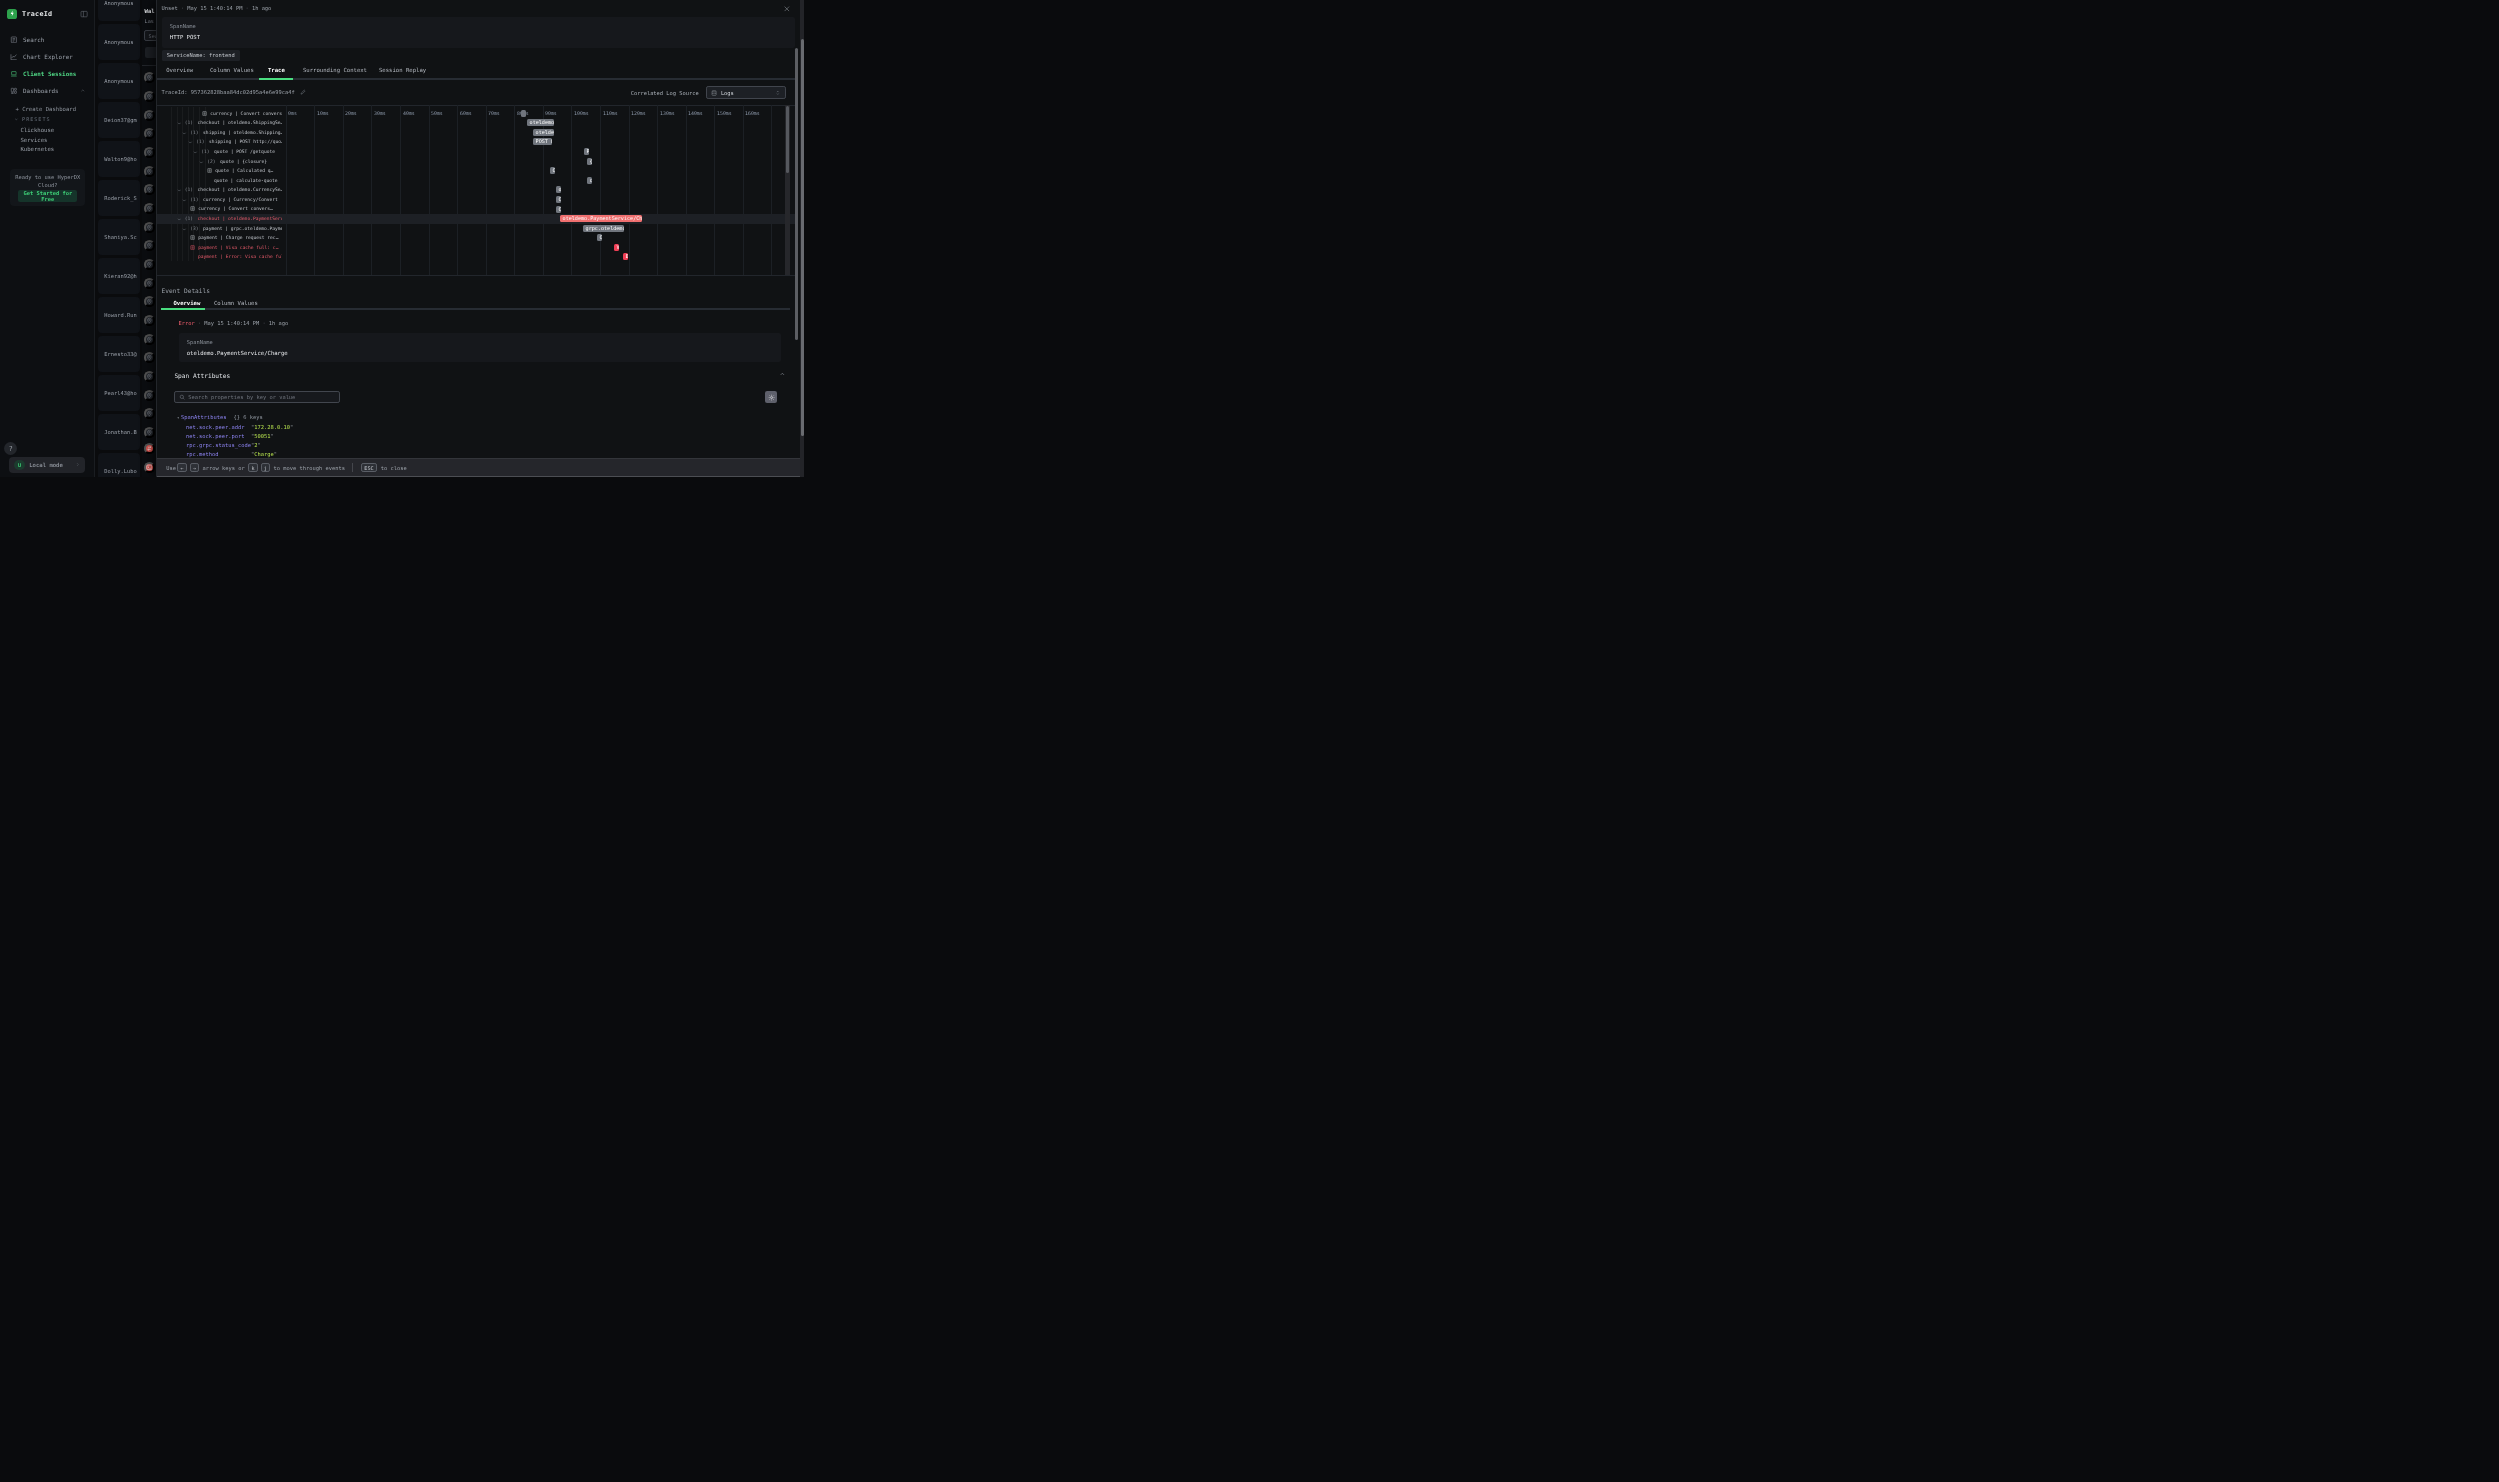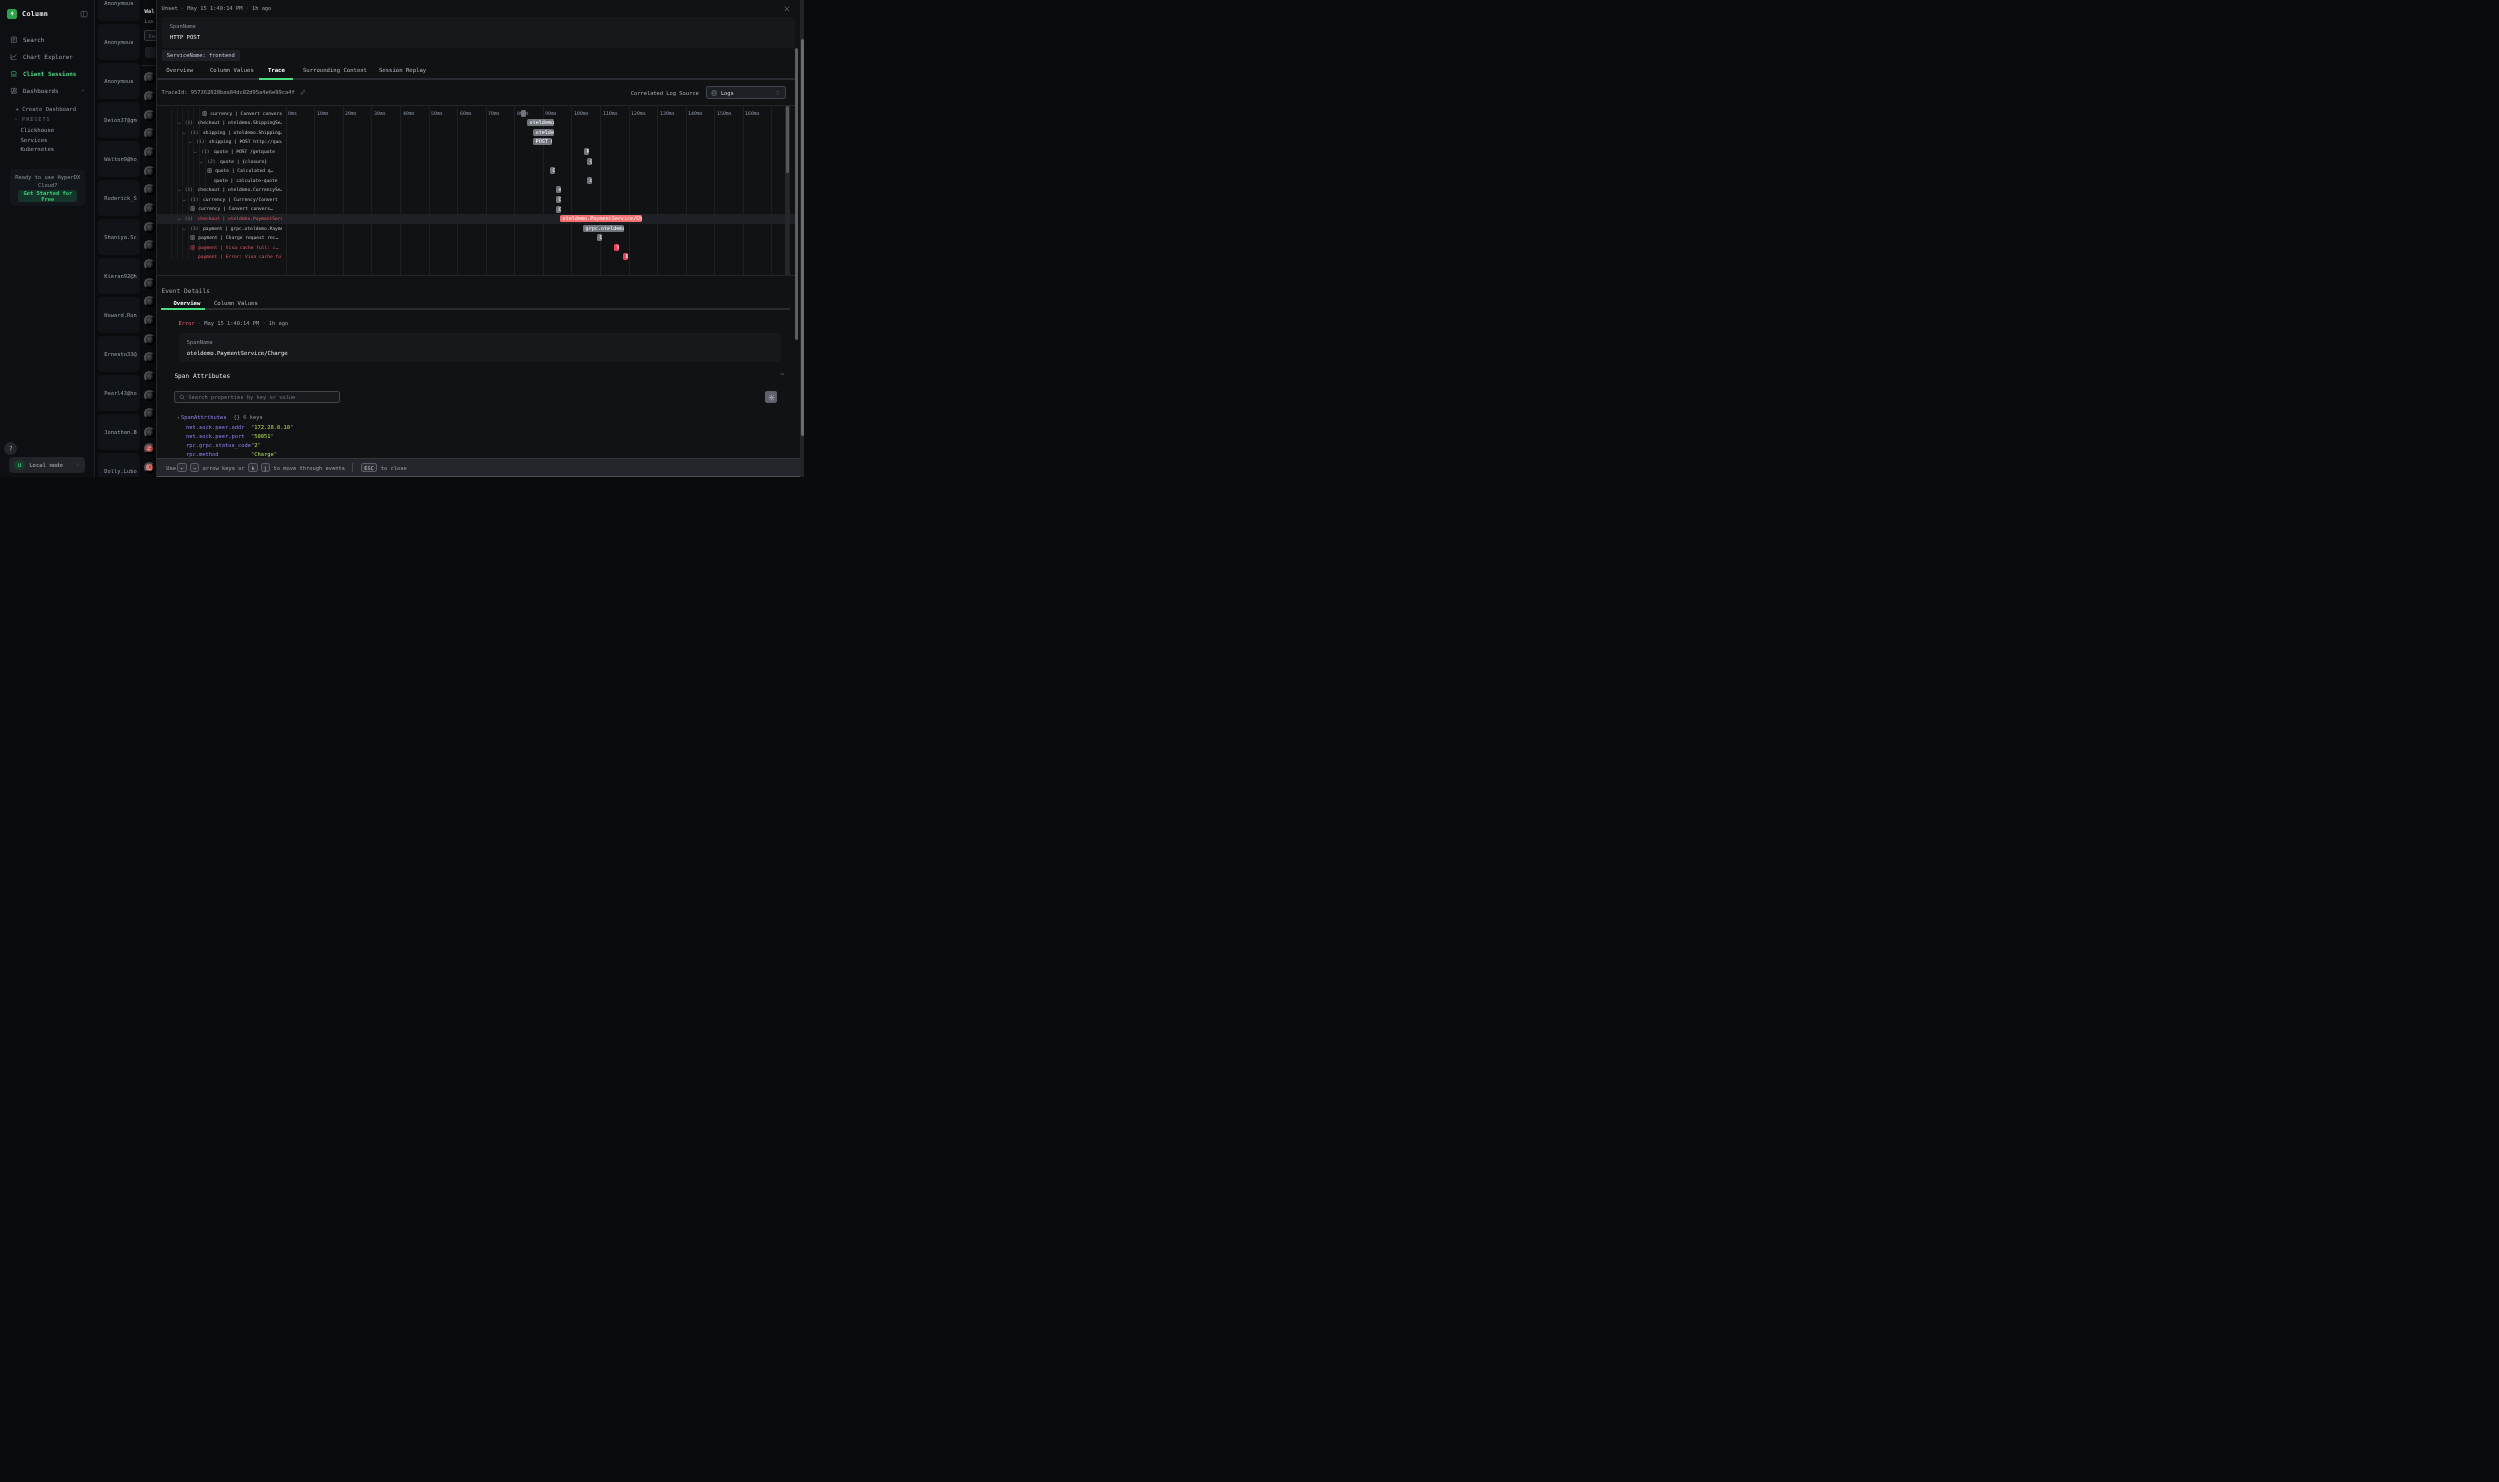--- a/index.html
+++ b/index.html
@@ -153,21 +153,21 @@
 
 <div id="app">
 
   <aside class="sidebar">
     <div class="brand-row">
       <span class="logo">
         <svg width="6.7" height="6.7" viewBox="0 0 24 24" fill="#ffffff">
             <path d="M13 2L6 14h5l-1 8 7-12h-5l1-8z"></path>
           </svg>
       </span>
-      <span class="brand">Column</span>
+      <span class="brand">TraceId</span>
       <span class="collapse-btn">
         <svg width="8.2" height="8.2" viewBox="0 0 24 24" fill="none" stroke="currentColor" stroke-width="1.6">
             <rect x="3" y="4" width="18" height="16" rx="2"></rect>
             <line x1="10" y1="4" x2="10" y2="20"></line>
           </svg>
       </span>
     </div>
     <nav class="side-nav">
         <div class="side-item">
           <span class="icn">

